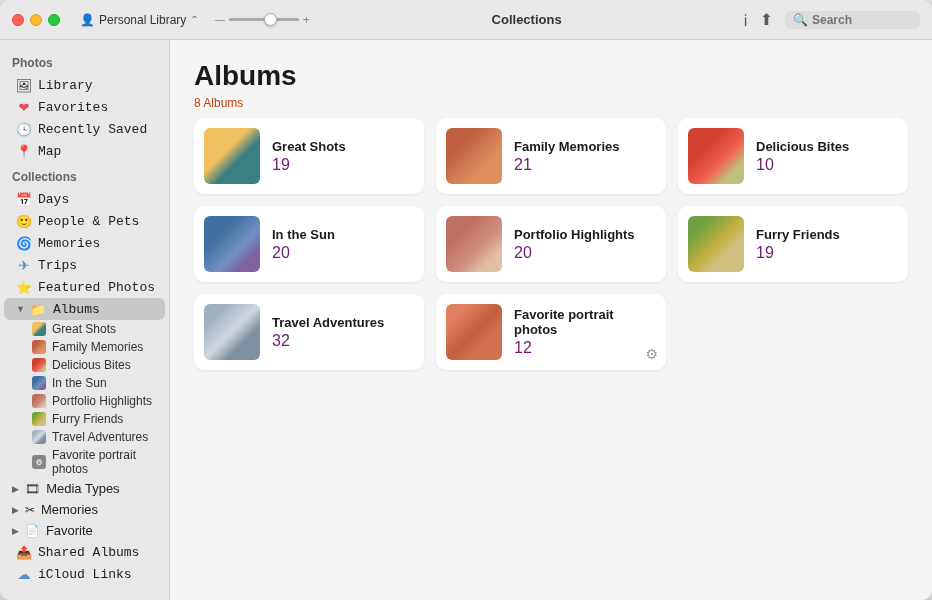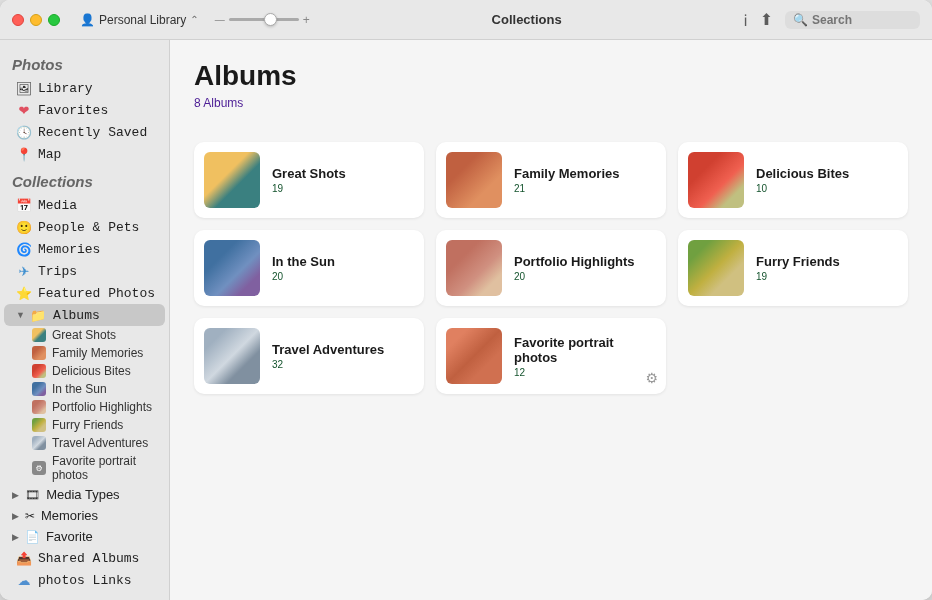--- a/index.html
+++ b/index.html
@@ -150,26 +150,25 @@
     .sidebar {
       width: 170px;
       background: #e8e8e8;
       border-right: 1px solid #d0d0d0;
       overflow-y: auto;
       flex-shrink: 0;
       padding: 8px 0;
     }
 
     .sidebar-section-label {
-      font-size: 15px;
+      font-size: 12px;
       font-weight: 600;
       color: #666;
       padding: 8px 12px 4px 12px;
       text-transform: none;
-      font-style: italic;
     }
 
     .sidebar-item {
       display: flex;
       align-items: center;
       gap: 6px;
       padding: 3px 8px 3px 12px;
       font-size: 13px;
       color: #222;
       cursor: pointer;
@@ -253,22 +252,22 @@
 
     .page-title {
       font-size: 28px;
       font-weight: 700;
       color: #1a1a1a;
       margin-bottom: 4px;
     }
 
     .albums-count {
       font-size: 12px;
-      color: #4c1d95;
-      margin-bottom: 32px;
+      color: #c2410c;
+      margin-bottom: 8px;
     }
 
     
     .albums-grid {
       display: grid;
       grid-template-columns: repeat(3, 1fr);
       gap: 12px;
     }
 
     .album-card {
@@ -296,22 +295,22 @@
     }
 
     .album-name {
       font-size: 13px;
       font-weight: 600;
       color: #1a1a1a;
       margin-bottom: 2px;
     }
 
     .album-count {
-      font-size: 10px;
-      color: #14532d;
+      font-size: 16px;
+      color: #701a75;
     }
 
     .album-card-last {
       position: relative;
     }
 
     .album-card-last .settings-icon {
       position: absolute;
       bottom: 8px;
       right: 8px;
@@ -394,21 +393,21 @@
       </div>
       <div class="sidebar-item">
         <span class="item-icon" style="color:#50a050">📍</span>
         <span class="item-label">Map</span>
       </div>
 
       <div class="sidebar-section-label">Collections</div>
 
       <div class="sidebar-item">
         <span class="item-icon" style="color:#5090d0">📅</span>
-        <span class="item-label">Media</span>
+        <span class="item-label">Days</span>
       </div>
       <div class="sidebar-item">
         <span class="item-icon" style="color:#e08030">🙂</span>
         <span class="item-label">People &amp; Pets</span>
       </div>
       <div class="sidebar-item">
         <span class="item-icon" style="color:#9060c0">🌀</span>
         <span class="item-label">Memories</span>
       </div>
       <div class="sidebar-item">
@@ -474,21 +473,21 @@
         <span class="item-label">Favorite</span>
       </div>
 
 
       <div class="sidebar-item">
         <span class="item-icon" style="color:#5090d0">📤</span>
         <span class="item-label">Shared Albums</span>
       </div>
       <div class="sidebar-item">
         <span class="item-icon" style="color:#5090d0">☁</span>
-        <span class="item-label">photos Links</span>
+        <span class="item-label">iCloud Links</span>
       </div>
 
     </div>
 
     <div class="main-content">
       <h1 class="page-title">Albums</h1>
       <p class="albums-count">8 Albums</p>
 
       <div class="albums-grid">
 

